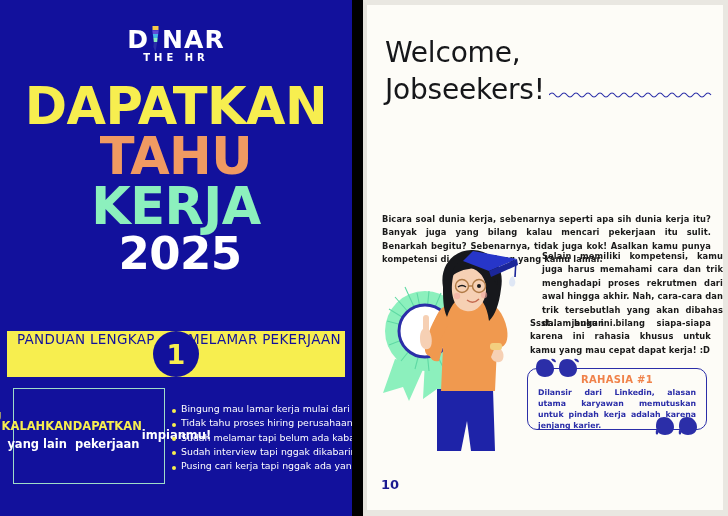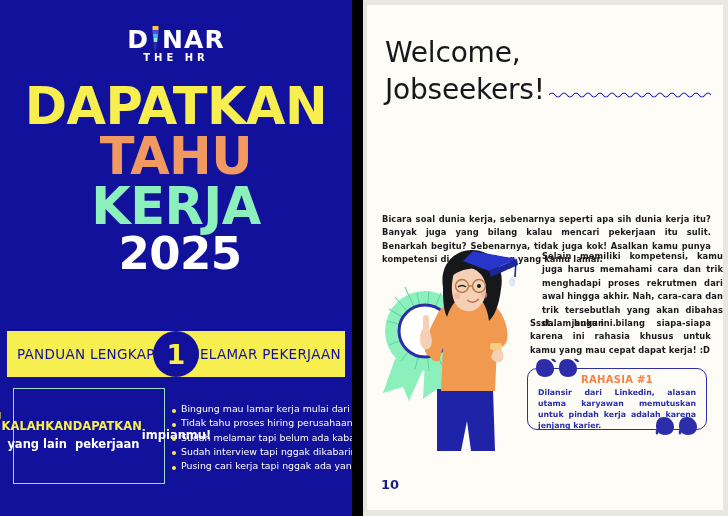--- a/index.html
+++ b/index.html
@@ -49,21 +49,21 @@
   }
   .t-strategi { font-size: 51px; color: #f7ee4f; }
   .t-dapat    { font-size: 51px; color: #f09a62; }
   .t-kerja    { font-size: 51px; color: #8cf0bd; }
   .t-2025     { font-size: 45px; color: #ffffff; padding-left: 8px; }
 
   .banner {
     position: absolute; left: 7px; top: 331px;
     width: 338px; height: 46px;
     background: #f7ee4f;
-    display: flex; align-items: center; justify-content: space-between;
+    display: flex; align-items: flex-start; justify-content: space-between;
   }
   .banner-l, .banner-r {
     font-family: "DejaVu Sans", sans-serif;
     font-size: 13.5px; font-weight: 400; color: #12119c;
     letter-spacing: 0.3px; white-space: nowrap;
   }
   .banner-l { padding-left: 10px; }
   .banner-r { padding-right: 4px; }
   .banner-badge {
     position: absolute; left: 50%; top: 50%;

